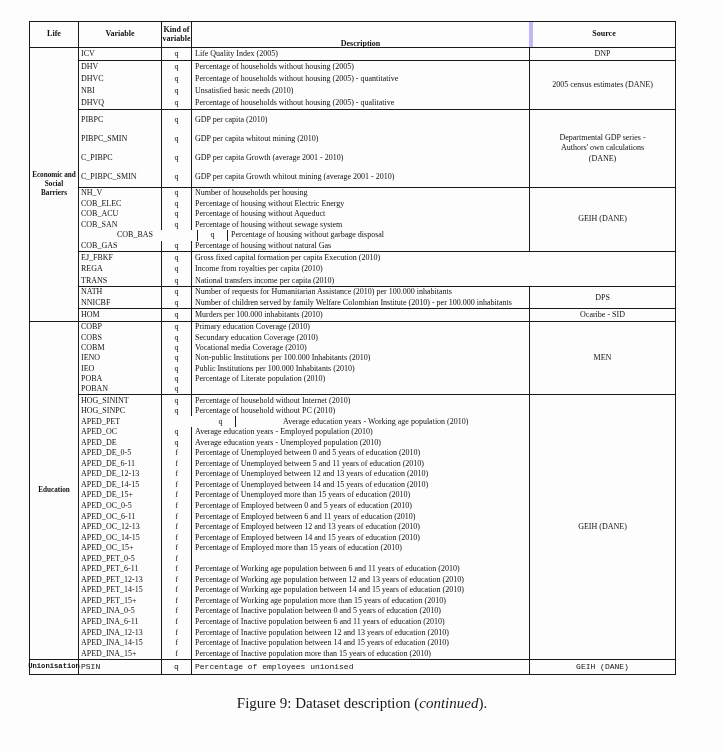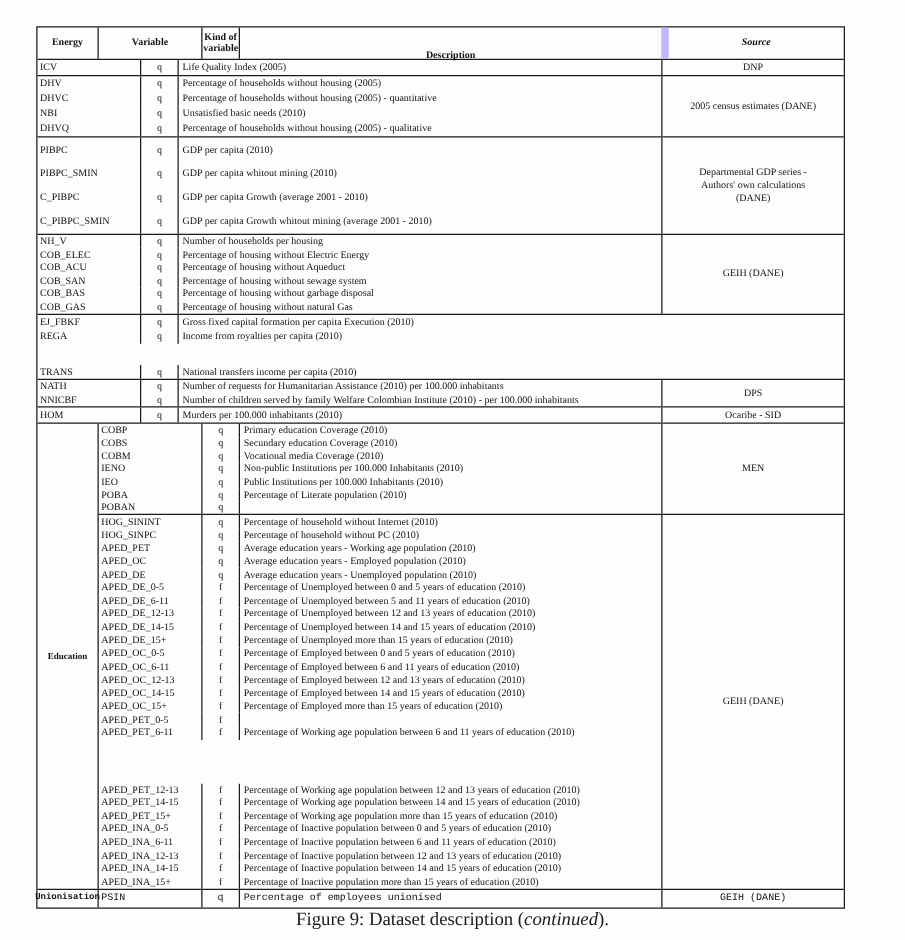--- a/index.html
+++ b/index.html
@@ -20,21 +20,21 @@
   
   .hdr{display:flex;align-items:stretch;border-bottom:1.2px solid #1a1a1a;height:26px;}
   .hdr-cell{
     display:flex;align-items:center;justify-content:center;text-align:center;
     font-weight:bold;font-size:8px;line-height:1.1;padding:1px;
   }
   .hc-group{width:49px;border-right:1px solid #1a1a1a;}
   .hc-var{width:83px;border-right:1px solid #1a1a1a;}
   .hc-kind{width:30px;border-right:1px solid #1a1a1a;}
   .hc-desc{flex:1;margin-top:20px;}
-  .hc-src{width:146px;border-left:6px solid #c4b5fd;font-style:italic;}
+  .hc-src{width:146px;border-left:4px solid #c4b5fd;}
 
   
   .group{display:flex;align-items:stretch;border-bottom:1.5px solid #1a1a1a;}
   .group:last-child{border-bottom:none;font-family:Liberation Mono, monospace;}
   .group-cell{
     width:49px;border-right:1px solid #1a1a1a;
     display:flex;align-items:center;justify-content:center;text-align:center;
     font-weight:bold;font-size:7.2px;line-height:1.25;padding:1px;
   }
   .group-content{flex:1;display:flex;flex-direction:column;}
@@ -46,40 +46,41 @@
   .cell-var{width:83px;border-right:1px solid #1a1a1a;padding-left:2px;}
   .cell-kind{width:30px;border-right:1px solid #1a1a1a;justify-content:center;}
   .cell-desc{flex:1;padding-left:3px;}
   .cell-src{
     width:146px;border-left:1px solid #1a1a1a;
     display:flex;align-items:center;justify-content:center;text-align:center;
     font-size:8px;line-height:1.3;padding:0 22px;
   }
 
   .caption{
-    position:absolute;left:0;top:728px;width:724px;
+    position:absolute;left:0;top:695px;width:724px;
     text-align:center;font-size:15px;color:#1a1a1a;
   }
   .caption .it{font-style:italic;}
 </style>
 </head>
 <body>
 
 <div class="page">
 
   <div class="tbl">
     <div class="hdr">
-      <div class="hdr-cell hc-group">Energy</div>
+      <div class="hdr-cell hc-group">Life</div>
       <div class="hdr-cell hc-var">Variable</div>
       <div class="hdr-cell hc-kind">Kind of variable</div>
       <div class="hdr-cell hc-desc">Description</div>
       <div class="hdr-cell hc-src">Source</div>
     </div>
     <div id="tbody">
         <div class="group">
+          <div class="group-cell">Economic and Social Barriers</div>
           <div class="group-content">
             <div class="section">
               <div class="section-rows">
                 <div class="row" style="height: 12px;">
                   <div class="cell cell-var">ICV</div>
                   <div class="cell cell-kind">q</div>
                   <div class="cell cell-desc">Life Quality Index (2005)</div>
                 </div>
               </div>
               <div class="cell-src">DNP</div>
@@ -149,21 +150,21 @@
                 <div class="row" style="height: 10.6px;">
                   <div class="cell cell-var">COB_ACU</div>
                   <div class="cell cell-kind">q</div>
                   <div class="cell cell-desc">Percentage of housing without Aqueduct</div>
                 </div>
                 <div class="row" style="height: 10.6px;">
                   <div class="cell cell-var">COB_SAN</div>
                   <div class="cell cell-kind">q</div>
                   <div class="cell cell-desc">Percentage of housing without sewage system</div>
                 </div>
-                <div class="row" style="height: 10.6px;">
+                <div class="row" style="height: 10.6px; margin-left: 36px;">
                   <div class="cell cell-var">COB_BAS</div>
                   <div class="cell cell-kind">q</div>
                   <div class="cell cell-desc">Percentage of housing without garbage disposal</div>
                 </div>
                 <div class="row" style="height: 10.6px;">
                   <div class="cell cell-var">COB_GAS</div>
                   <div class="cell cell-kind">q</div>
                   <div class="cell cell-desc">Percentage of housing without natural Gas</div>
                 </div>
               </div>
@@ -174,21 +175,21 @@
                 <div class="row" style="height: 11.3px;">
                   <div class="cell cell-var">EJ_FBKF</div>
                   <div class="cell cell-kind">q</div>
                   <div class="cell cell-desc">Gross fixed capital formation per capita Execution (2010)</div>
                 </div>
                 <div class="row" style="height: 11.3px;">
                   <div class="cell cell-var">REGA</div>
                   <div class="cell cell-kind">q</div>
                   <div class="cell cell-desc">Income from royalties per capita (2010)</div>
                 </div>
-                <div class="row" style="height: 11.3px; margin-top: 17px;">
+                <div class="row" style="height: 11.3px;">
                   <div class="cell cell-var">TRANS</div>
                   <div class="cell cell-kind">q</div>
                   <div class="cell cell-desc">National transfers income per capita (2010)</div>
                 </div>
               </div>
             </div>
             <div class="section">
               <div class="section-rows">
                 <div class="row" style="height: 10.5px;">
                   <div class="cell cell-var">NATH</div>
@@ -262,21 +263,21 @@
                 <div class="row" style="height: 10.55px;">
                   <div class="cell cell-var">HOG_SININT</div>
                   <div class="cell cell-kind">q</div>
                   <div class="cell cell-desc">Percentage of household without Internet (2010)</div>
                 </div>
                 <div class="row" style="height: 10.55px;">
                   <div class="cell cell-var">HOG_SINPC</div>
                   <div class="cell cell-kind">q</div>
                   <div class="cell cell-desc">Percentage of household without PC (2010)</div>
                 </div>
-                <div class="row" style="height: 10.55px;">
+                <div class="row" style="height: 10.55px; gap: 44px;">
                   <div class="cell cell-var">APED_PET</div>
                   <div class="cell cell-kind">q</div>
                   <div class="cell cell-desc">Average education years - Working age population (2010)</div>
                 </div>
                 <div class="row" style="height: 10.55px;">
                   <div class="cell cell-var">APED_OC</div>
                   <div class="cell cell-kind">q</div>
                   <div class="cell cell-desc">Average education years - Employed population (2010)</div>
                 </div>
                 <div class="row" style="height: 10.55px;">
@@ -336,21 +337,21 @@
                 </div>
                 <div class="row" style="height: 10.55px;">
                   <div class="cell cell-var">APED_PET_0-5</div>
                   <div class="cell cell-kind">f</div>
                 </div>
                 <div class="row" style="height: 10.55px;">
                   <div class="cell cell-var">APED_PET_6-11</div>
                   <div class="cell cell-kind">f</div>
                   <div class="cell cell-desc">Percentage of Working age population between 6 and 11 years of education (2010)</div>
                 </div>
-                <div class="row" style="height: 10.55px; margin-top: 35px;">
+                <div class="row" style="height: 10.55px;">
                   <div class="cell cell-var">APED_PET_12-13</div>
                   <div class="cell cell-kind">f</div>
                   <div class="cell cell-desc">Percentage of Working age population between 12 and 13 years of education (2010)</div>
                 </div>
                 <div class="row" style="height: 10.55px;">
                   <div class="cell cell-var">APED_PET_14-15</div>
                   <div class="cell cell-kind">f</div>
                   <div class="cell cell-desc">Percentage of Working age population between 14 and 15 years of education (2010)</div>
                 </div>
                 <div class="row" style="height: 10.55px;">

